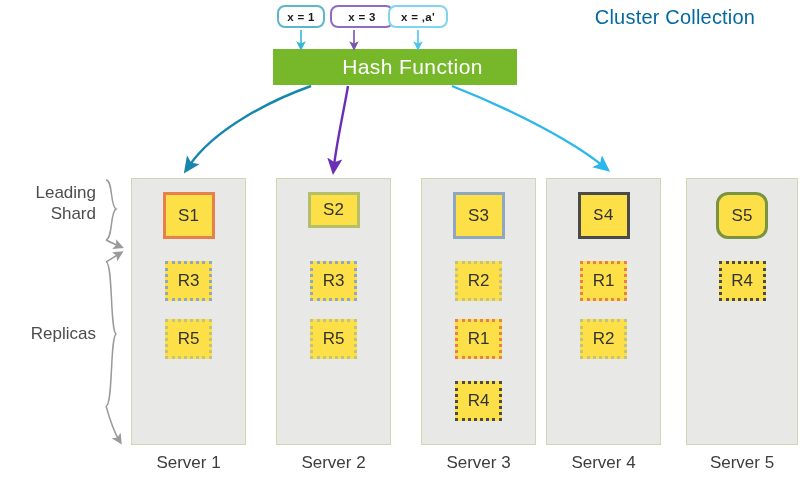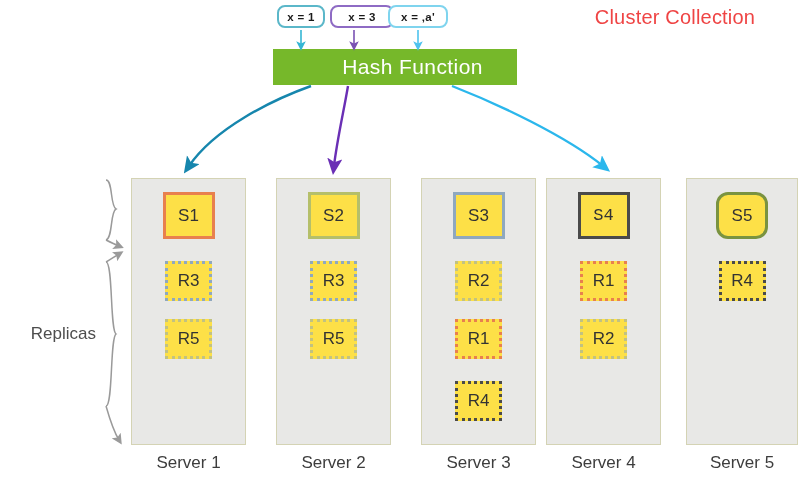--- a/index.html
+++ b/index.html
@@ -6,21 +6,21 @@
   body{
     width:800px;height:488px;background:#ffffff;
     font-family:"Liberation Sans","DejaVu Sans",sans-serif;
     overflow:hidden;position:relative;
   }
   #stage{position:absolute;left:0;top:0;width:800px;height:488px;}
 
   
   #title{
     position:absolute;left:560px;top:6px;width:230px;
-    text-align:center;font-size:20px;color:#ef4444;
+    text-align:center;font-size:20px;color:#0369a1;
     letter-spacing:.2px;white-space:nowrap;
   }
 
   
   .keybox{
     position:absolute;height:23px;background:#ffffff;
     border:2px solid #57b9cc;border-radius:8px;
     display:flex;align-items:center;justify-content:center;
     font-size:11.5px;font-weight:bold;color:#1a1a1a;
     letter-spacing:.3px;box-sizing:border-box;
@@ -73,30 +73,32 @@
 <div id="stage">
 
   <div id="title">Cluster Collection</div>
 
   <div class="keybox" id="key1" style="border-color: rgb(91, 183, 201);">x = 1</div>
   <div class="keybox" id="key2" style="border-color: rgb(142, 107, 196);">x = 3</div>
   <div class="keybox" id="key3" style="border-color: rgb(127, 212, 238);">x = ‚a'</div>
 
   <div id="hashbox" style="background: rgb(118, 184, 42); padding-left: 35px;">Hash  Function</div>
 
+  <div class="sidelabel" id="lbl-leading">Leading
+Shard</div>
   <div class="sidelabel" id="lbl-replicas">Replicas</div>
 
   <div id="columns">
       <div class="col" style="left: 131px; top: 178px; width: 115px; height: 267px; background: rgb(232, 232, 230); border-color: rgb(212, 211, 180);"></div>
       <div class="node shard" style="left: 162.5px; top: 192px; width: 52px; height: 47px; border-color: rgb(232, 128, 78);">S1</div>
       <div class="node replica" style="left: 165px; top: 261px; width: 47px; height: 40px; border-color: rgb(143, 168, 191);">R3</div>
       <div class="node replica" style="left: 165px; top: 319px; width: 47px; height: 40px; border-color: rgb(194, 194, 129);">R5</div>
       <div class="colcap" style="left: 131px; top: 453px; width: 115px;">Server 1</div>
       <div class="col" style="left: 276px; top: 178px; width: 115px; height: 267px; background: rgb(232, 232, 230); border-color: rgb(212, 211, 180);"></div>
-      <div class="node shard" style="left: 307.5px; top: 192px; width: 52px; height: 47px; border-color: rgb(181, 191, 106);">S2</div>
+      <div class="node shard" style="left: 307.5px; top: 192px; width: 52px; height: 36px; border-color: rgb(181, 191, 106);">S2</div>
       <div class="node replica" style="left: 310px; top: 261px; width: 47px; height: 40px; border-color: rgb(143, 168, 191);">R3</div>
       <div class="node replica" style="left: 310px; top: 319px; width: 47px; height: 40px; border-color: rgb(194, 194, 129);">R5</div>
       <div class="colcap" style="left: 276px; top: 453px; width: 115px;">Server 2</div>
       <div class="col" style="left: 421px; top: 178px; width: 115px; height: 267px; background: rgb(232, 232, 230); border-color: rgb(212, 211, 180);"></div>
       <div class="node shard" style="left: 452.5px; top: 192px; width: 52px; height: 47px; border-color: rgb(143, 168, 191);">S3</div>
       <div class="node replica" style="left: 455px; top: 261px; width: 47px; height: 40px; border-color: rgb(194, 194, 129);">R2</div>
       <div class="node replica" style="left: 455px; top: 319px; width: 47px; height: 40px; border-color: rgb(232, 128, 78);">R1</div>
       <div class="node replica" style="left: 455px; top: 381px; width: 47px; height: 40px; border-color: rgb(74, 74, 74);">R4</div>
       <div class="colcap" style="left: 421px; top: 453px; width: 115px;">Server 3</div>
       <div class="col" style="left: 546px; top: 178px; width: 115px; height: 267px; background: rgb(232, 232, 230); border-color: rgb(212, 211, 180);"></div>

